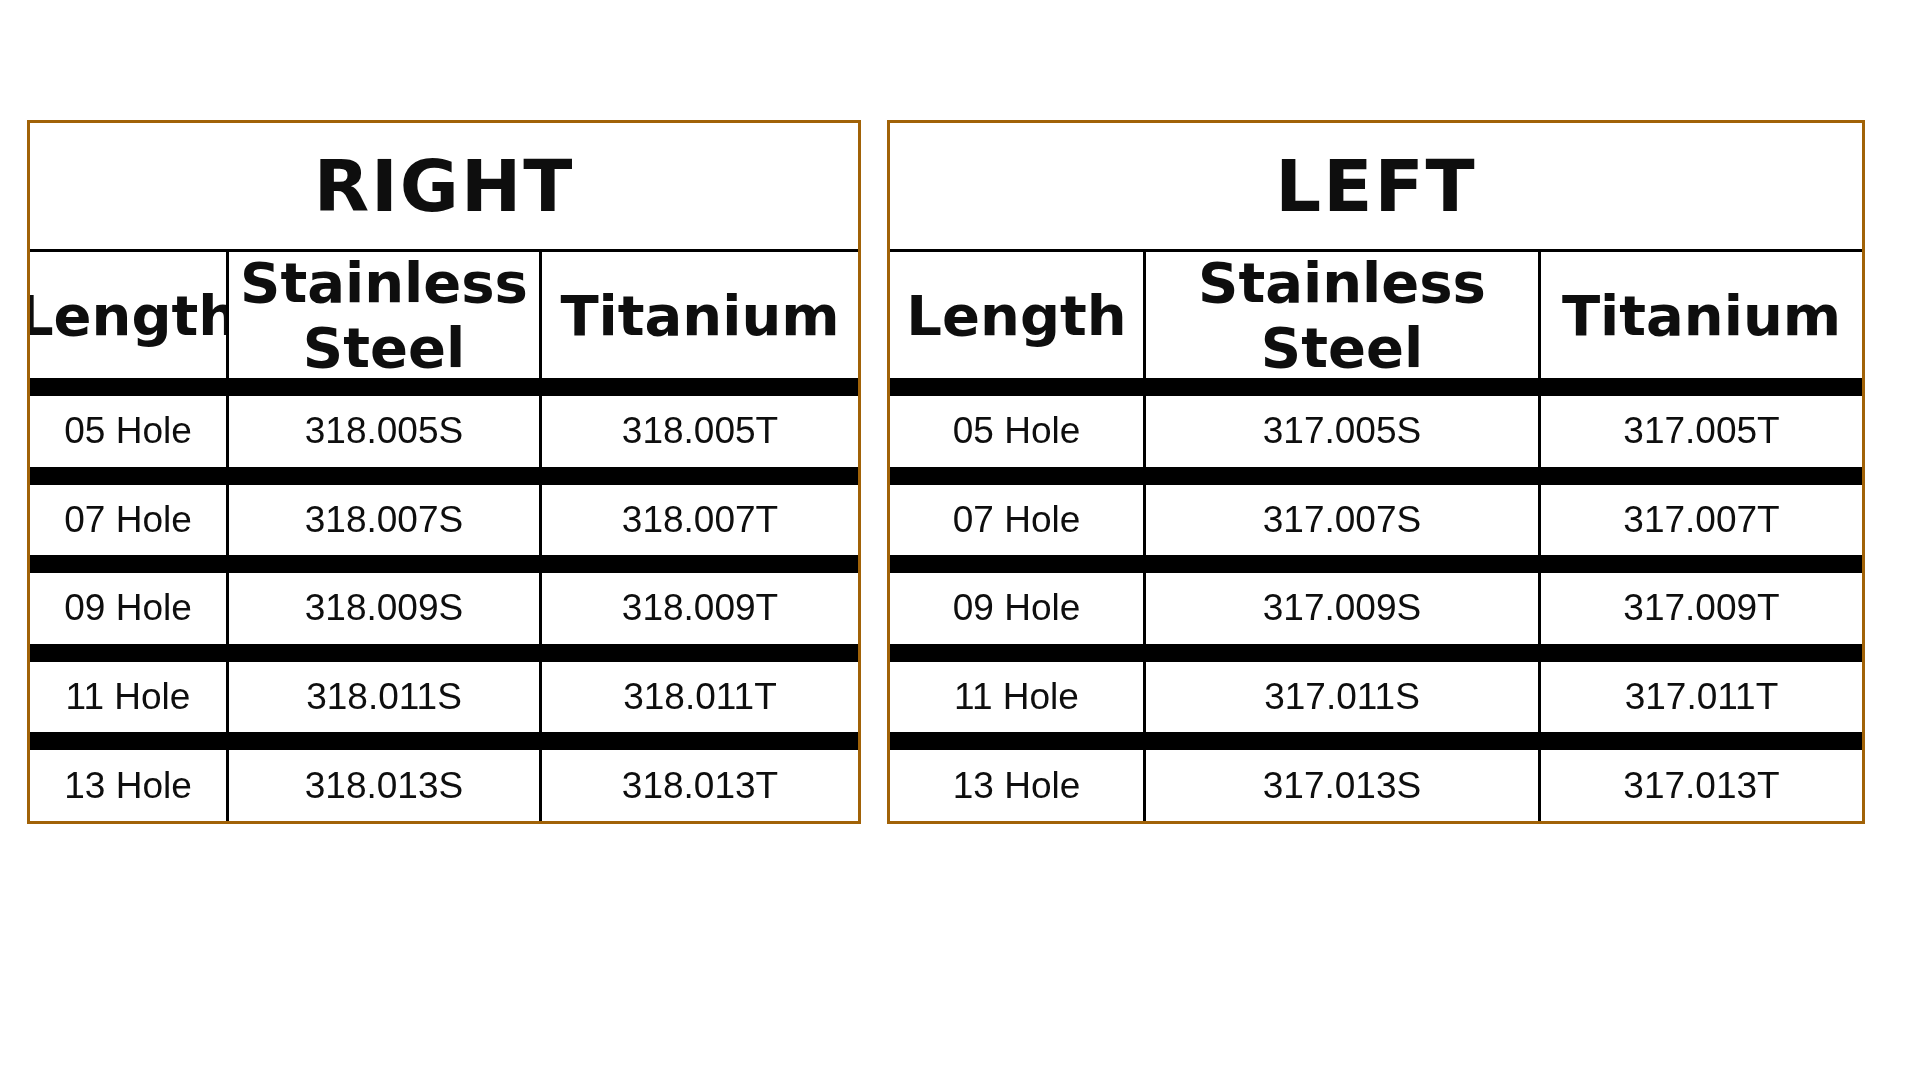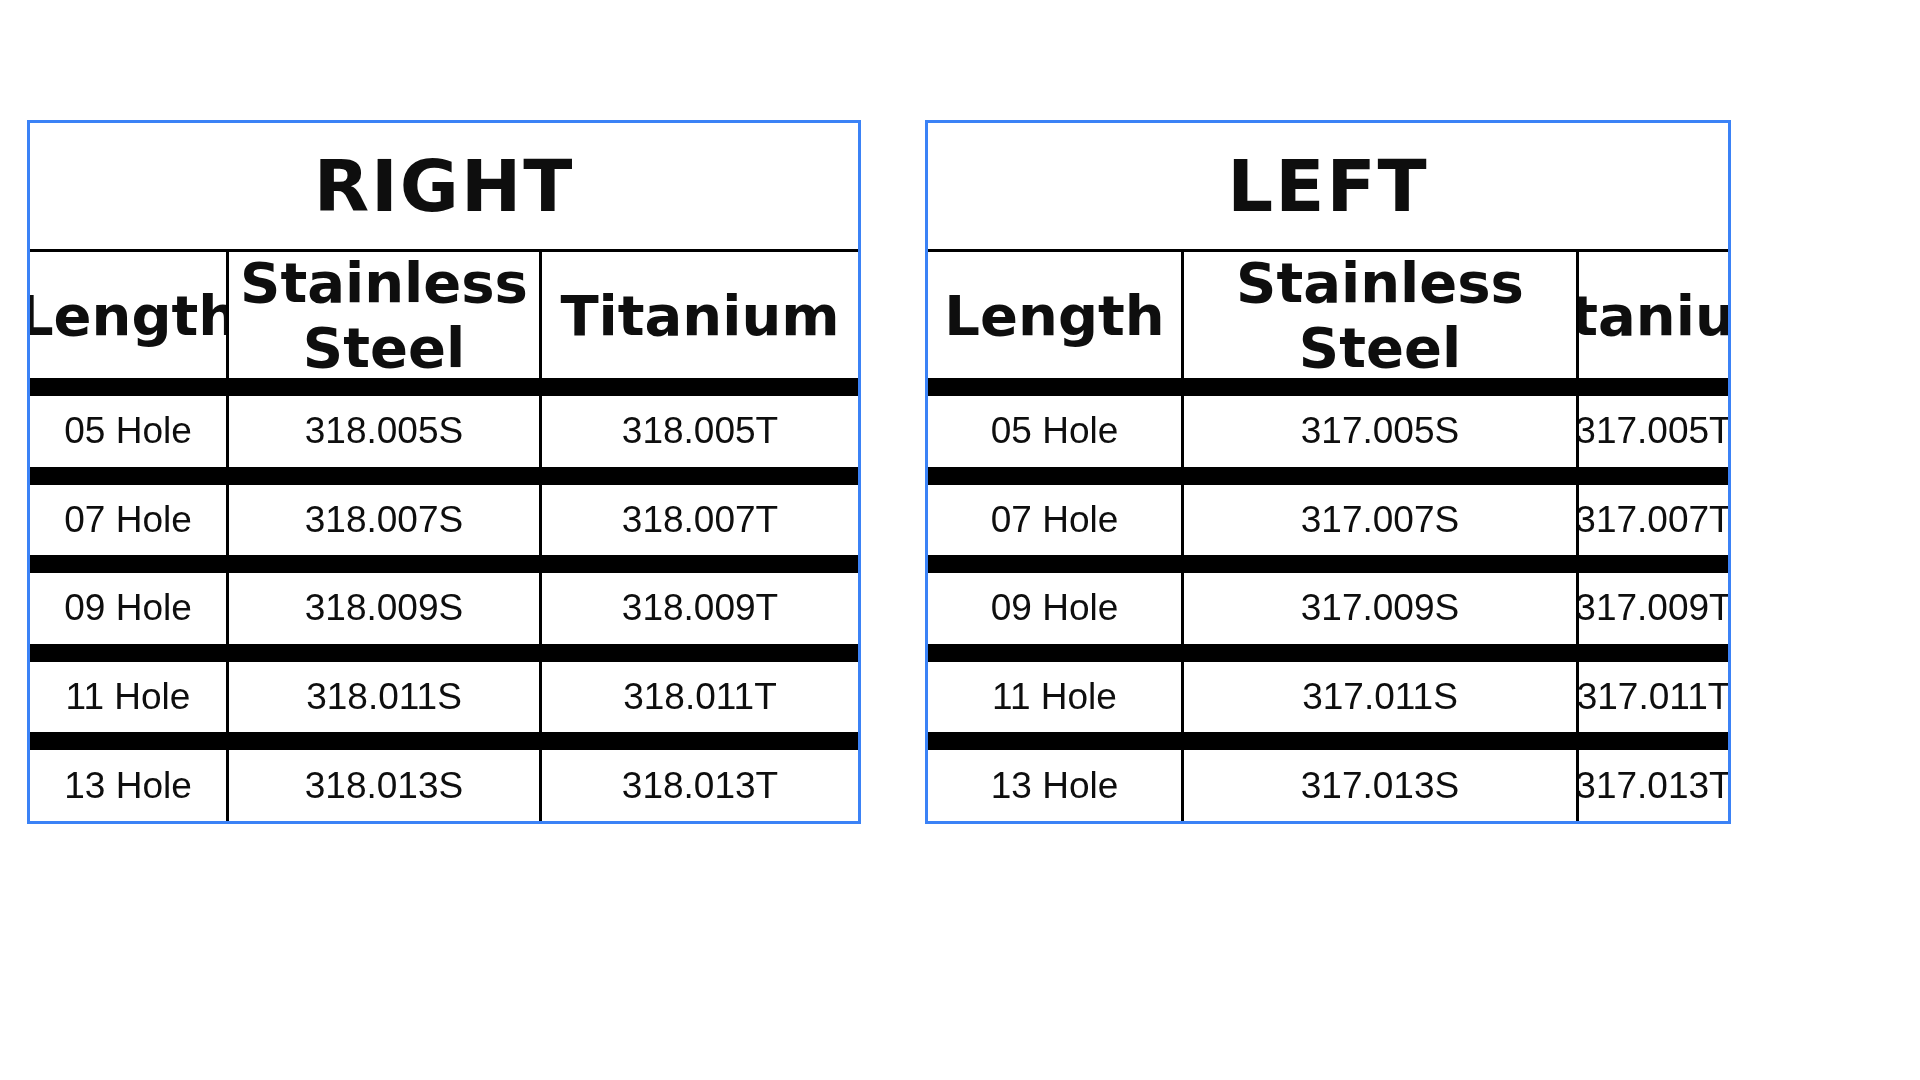--- a/index.html
+++ b/index.html
@@ -15,31 +15,31 @@
     font-family: "Liberation Sans", sans-serif;
   }
   .ctable {
     position: absolute;
     top: 120px;
     height: 704px;
     display: grid;
     grid-template-rows: 126px 126px repeat(5, 1fr);
     gap: 3px;
     background: #000000;           
-    border: 3px solid #3b82f6;
+    border: 3px solid #a16207;
     box-sizing: border-box;
   }
   #right-table {
     left: 27px;
     width: 834px;
     grid-template-columns: 196px 310px 1fr;
   }
   #left-table {
-    left: 925px;
-    width: 806px;
+    left: 887px;
+    width: 978px;
     grid-template-columns: 253px 392px 1fr;
   }
   .row { display: contents; }
   .cell {
     background: #ffffff;
     color: #0e0e0e;
     display: flex;
     align-items: center;
     justify-content: center;
     text-align: center;

